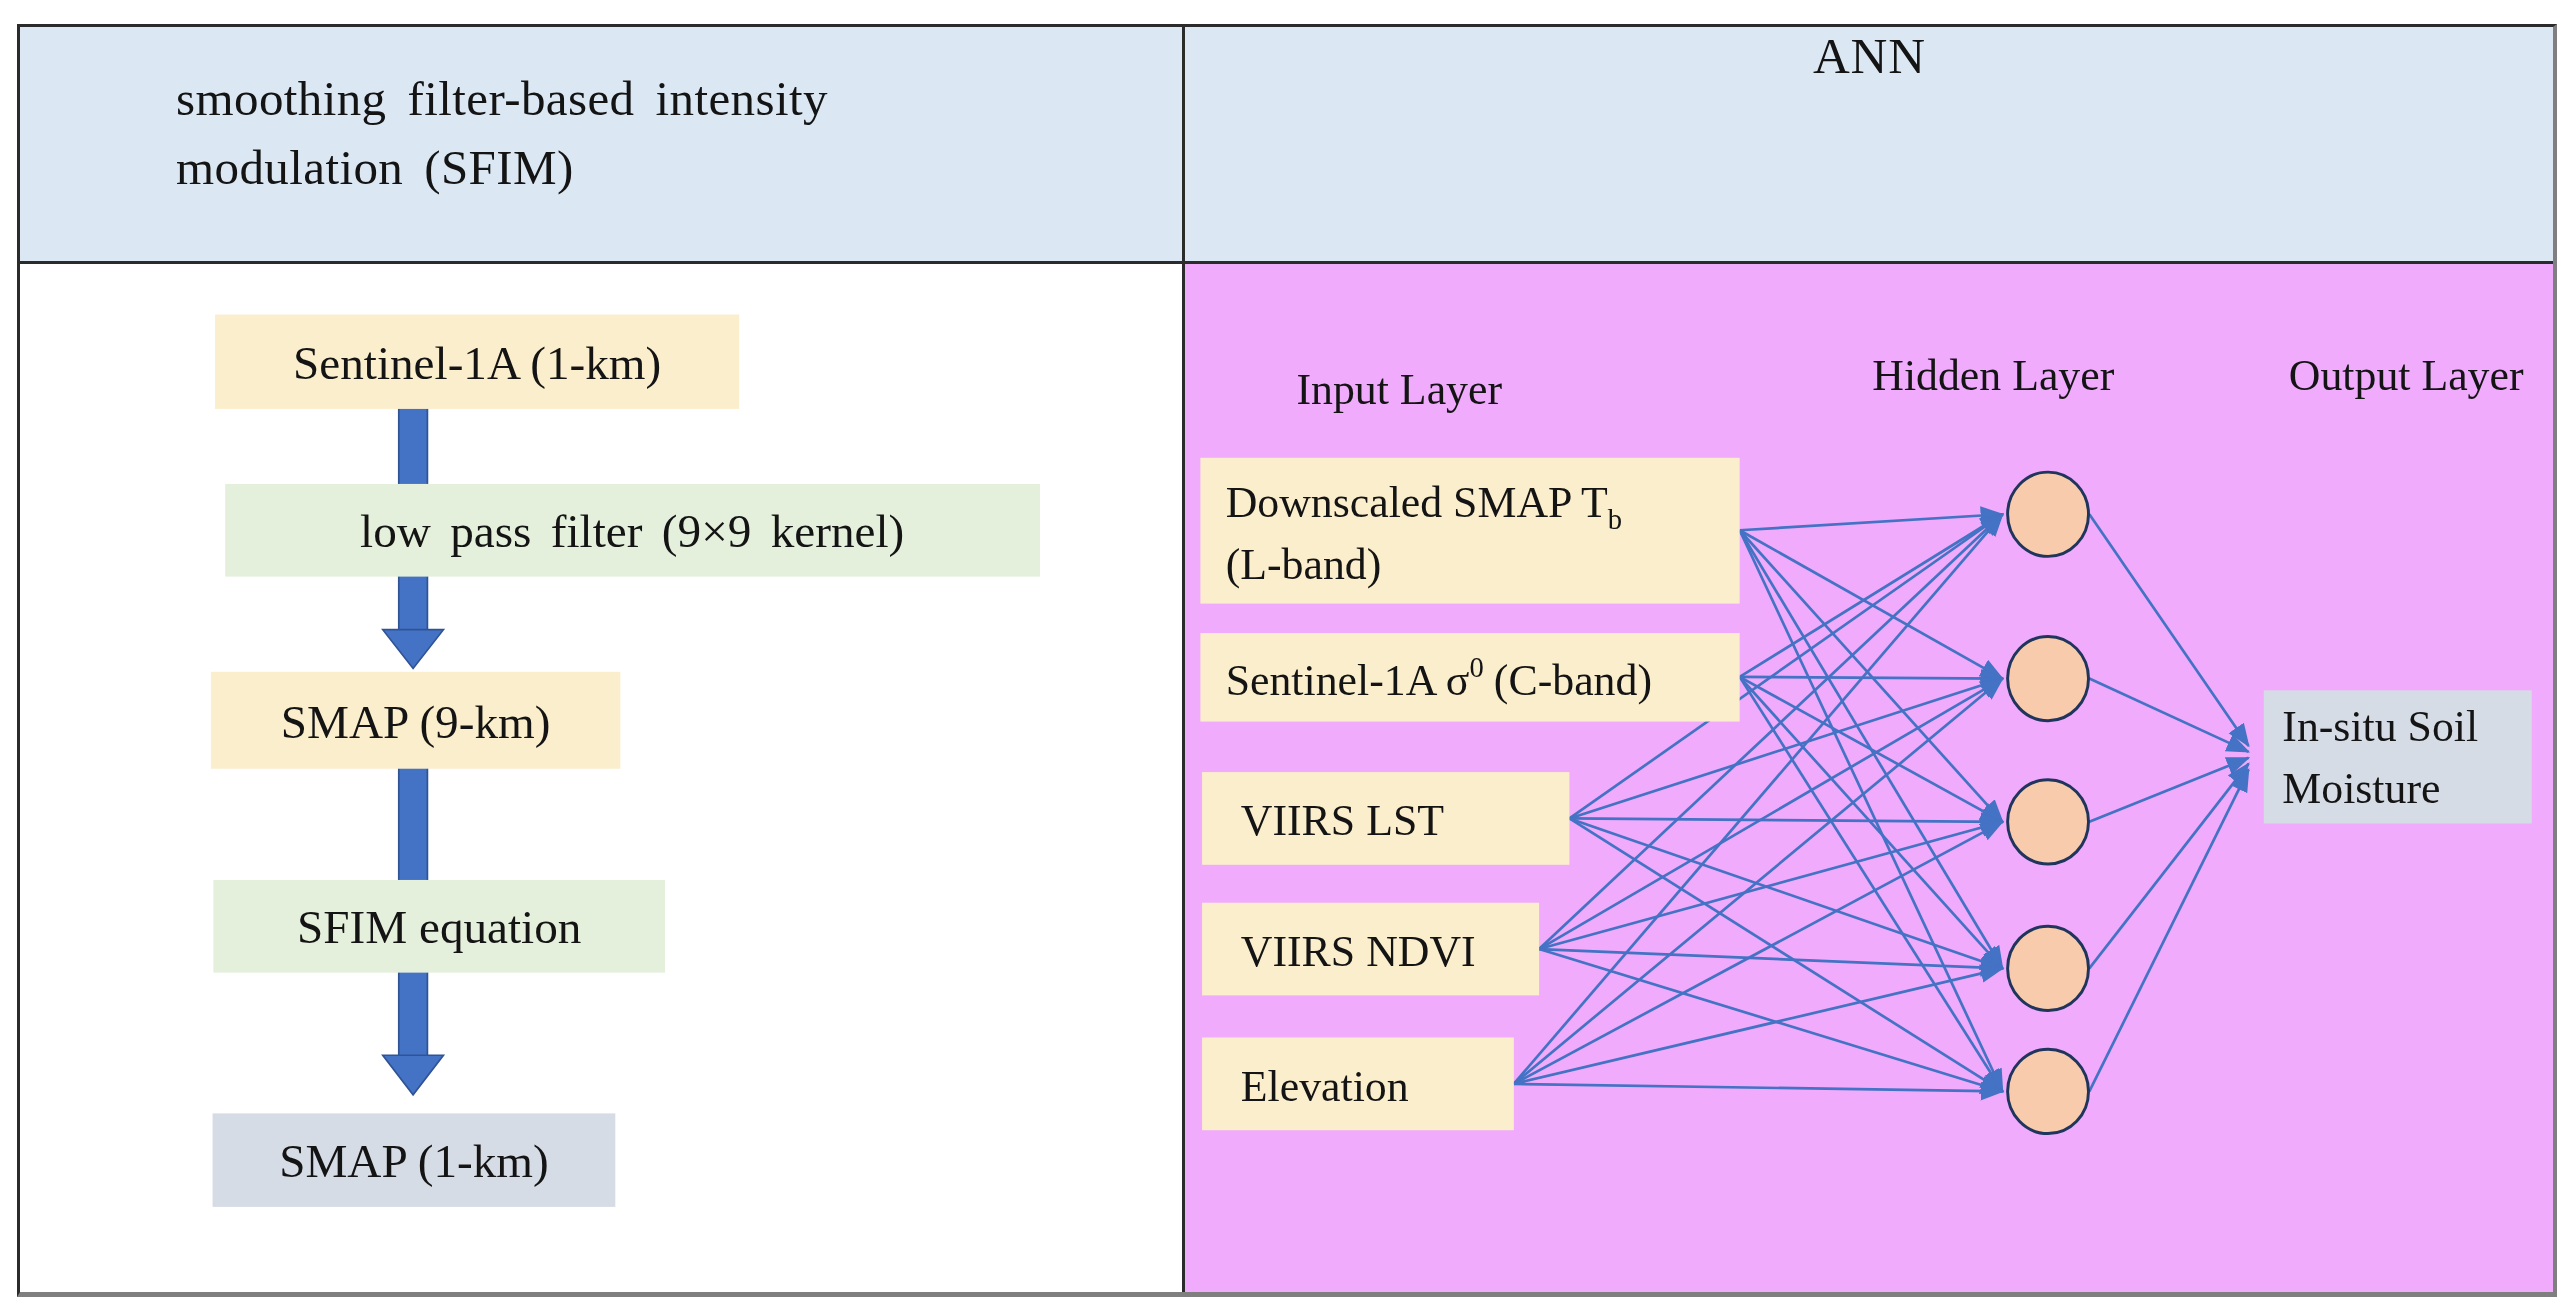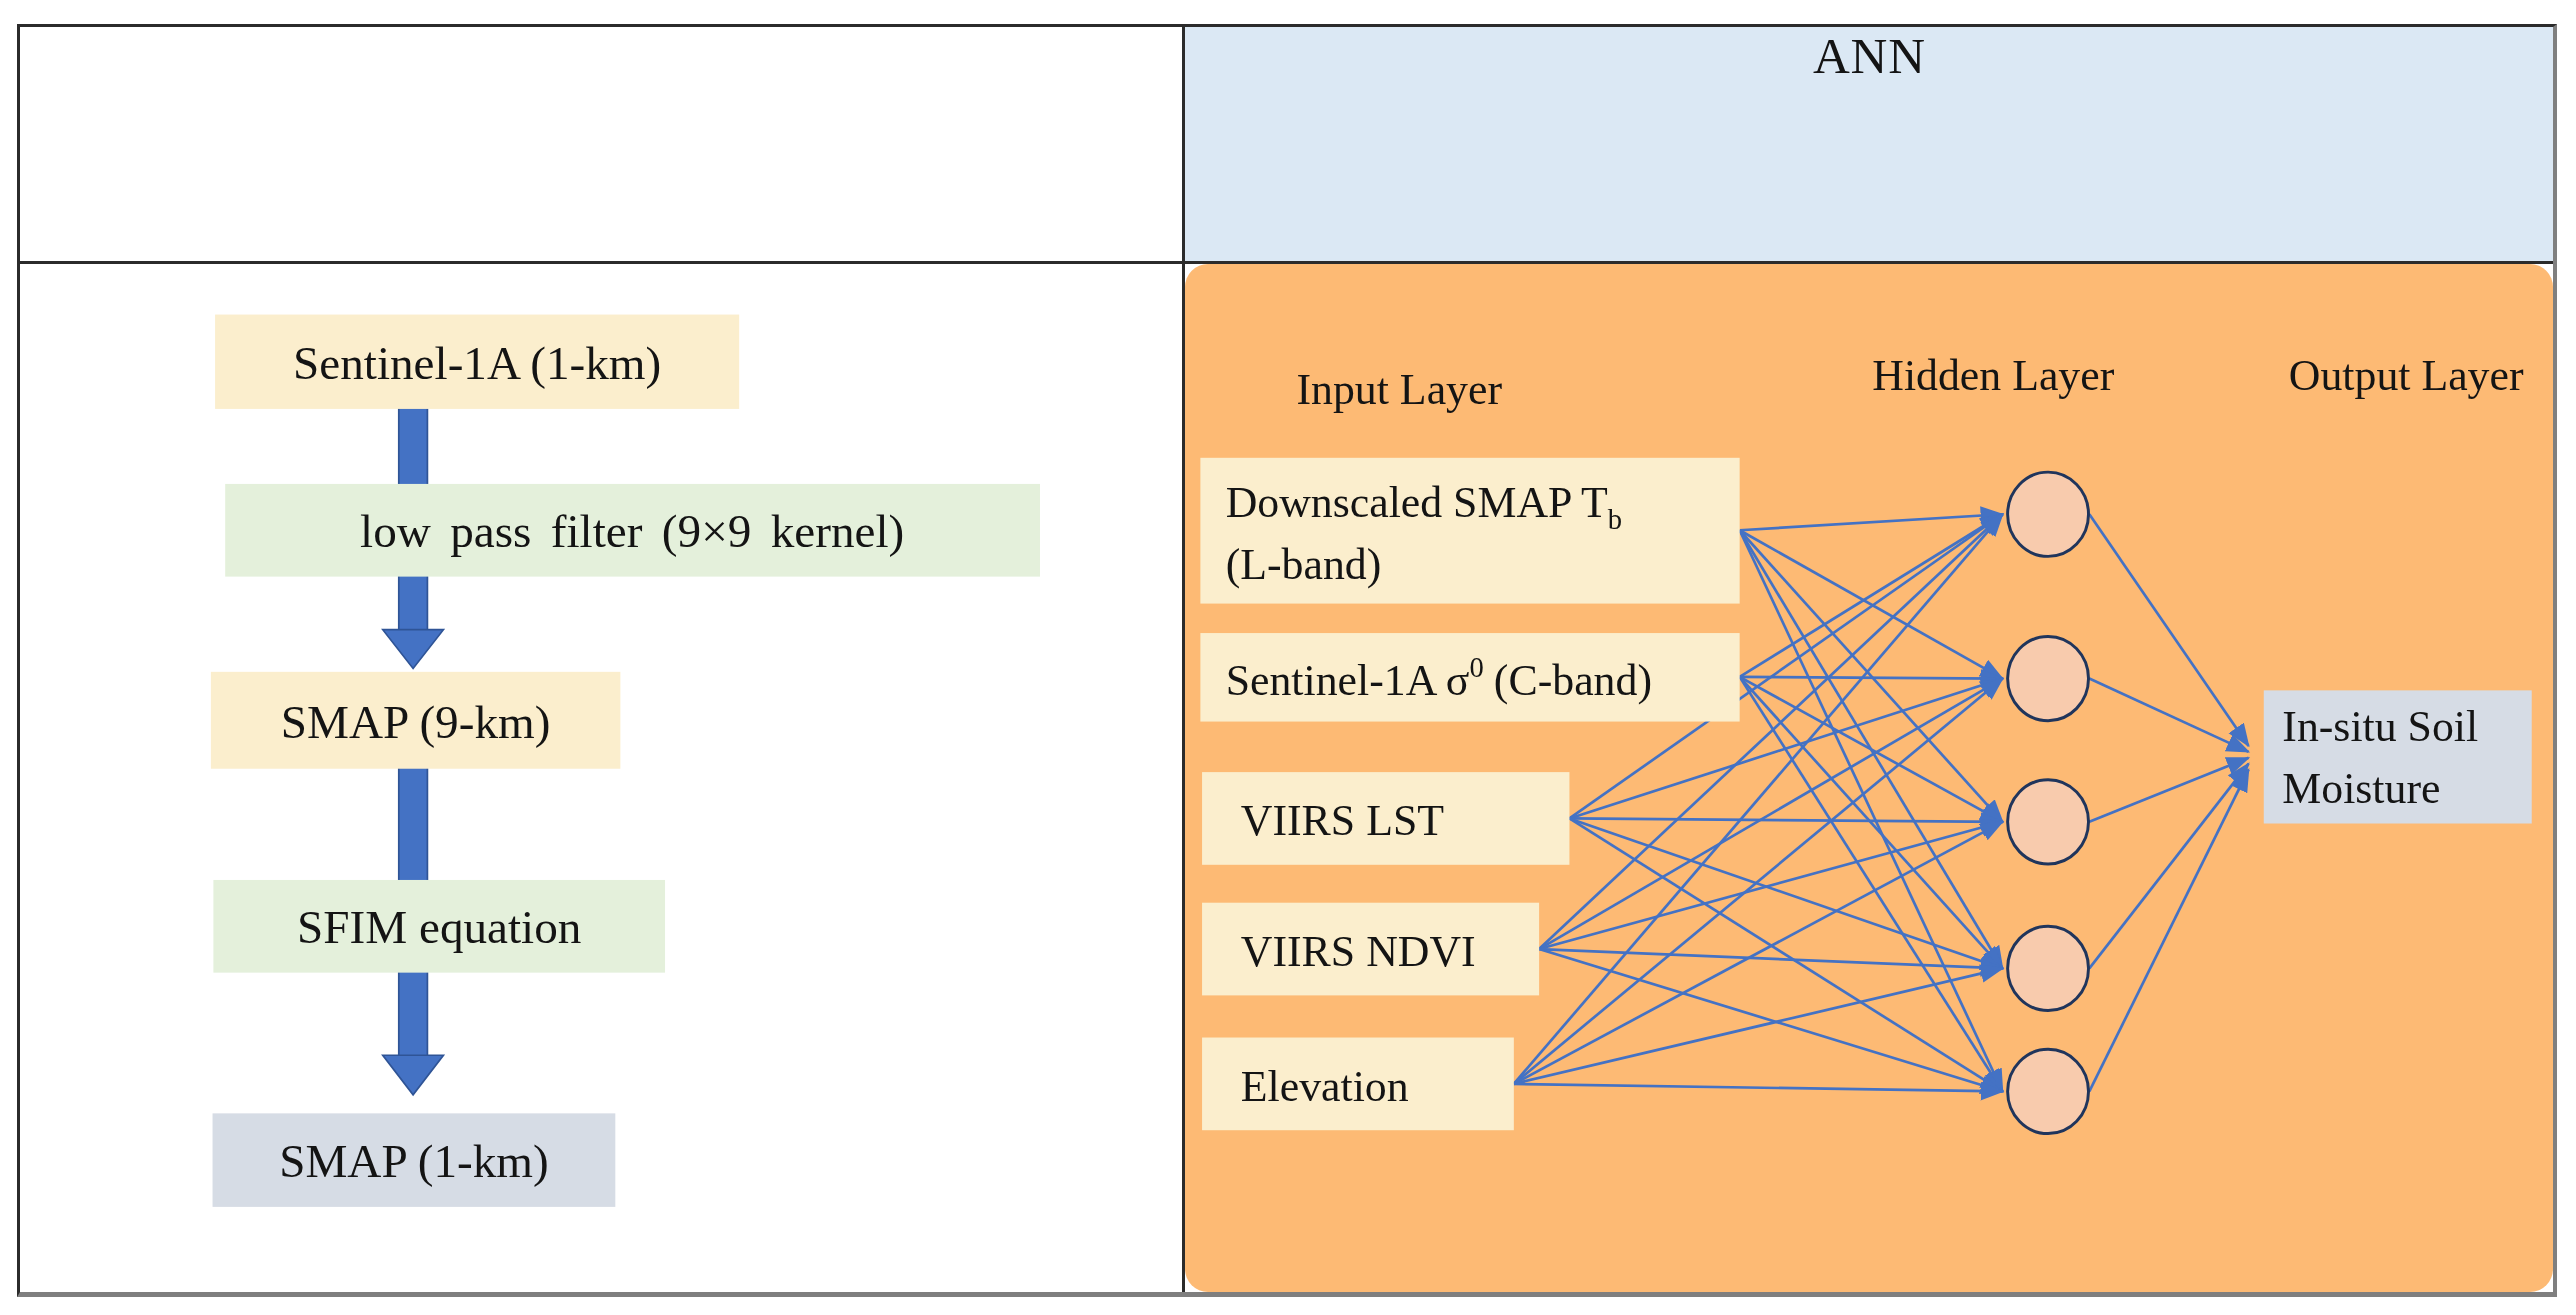--- a/index.html
+++ b/index.html
@@ -29,41 +29,45 @@
   .hdr-left{
     grid-column:1; grid-row:1; padding:37px 51px 0 156px;
     font-size:49px; line-height:1.42; word-spacing:8.4px; letter-spacing:0.4px;
   }
   .hdr-left .hl{display:block; white-space:nowrap;}
   .hdr-right{
     grid-column:3; grid-row:1; display:flex; justify-content:center; align-items:flex-start;
     font-size:51px; letter-spacing:0.8px;
   }
   .cell-left{grid-column:1; grid-row:3; position:relative; background:#fff;}
-  .cell-right{grid-column:3; grid-row:3; position:relative; background:#fdba74;border-radius:23px;}
+  .cell-right{grid-column:3; grid-row:3; position:relative; background:#f0abfc;}
   svg{display:block;}
   svg text{font-family:"Liberation Serif","DejaVu Serif",serif; fill:var(--ink);}
   .flow-label{font-size:56px;}
   .wide{word-spacing:9px;}
   .fill-cream{fill:var(--cream);}
   .fill-green{fill:var(--green);}
   .fill-grayblue{fill:var(--grayblue);}
   .arrow-shape{fill:var(--line-blue); stroke:var(--arrow-stroke); stroke-width:2;}
   .layer-label{font-size:52px;}
   .in-label{font-size:52px;}
   .out-label{font-size:52px;}
   .conn{stroke:var(--line-blue); stroke-width:3.2; fill:none;}
   .node{fill:var(--node-peach); stroke:var(--node-border); stroke-width:3.5;}
 </style>
 </head>
 <body>
 
 <div class="screen">
   <div class="frame">
 
+    <div class="hdr hdr-left">
+      <span class="hl">smoothing filter-based intensity</span>
+      <span class="hl">modulation (SFIM)</span>
+    </div>
 
     <div class="hdr hdr-right">
       <span>ANN</span>
     </div>
 
     <div class="vline"></div>
     <div class="hline"></div>
 
     <div class="cell-left">
       <svg width="1162" height="1028" viewBox="0 0 1378 1220">

